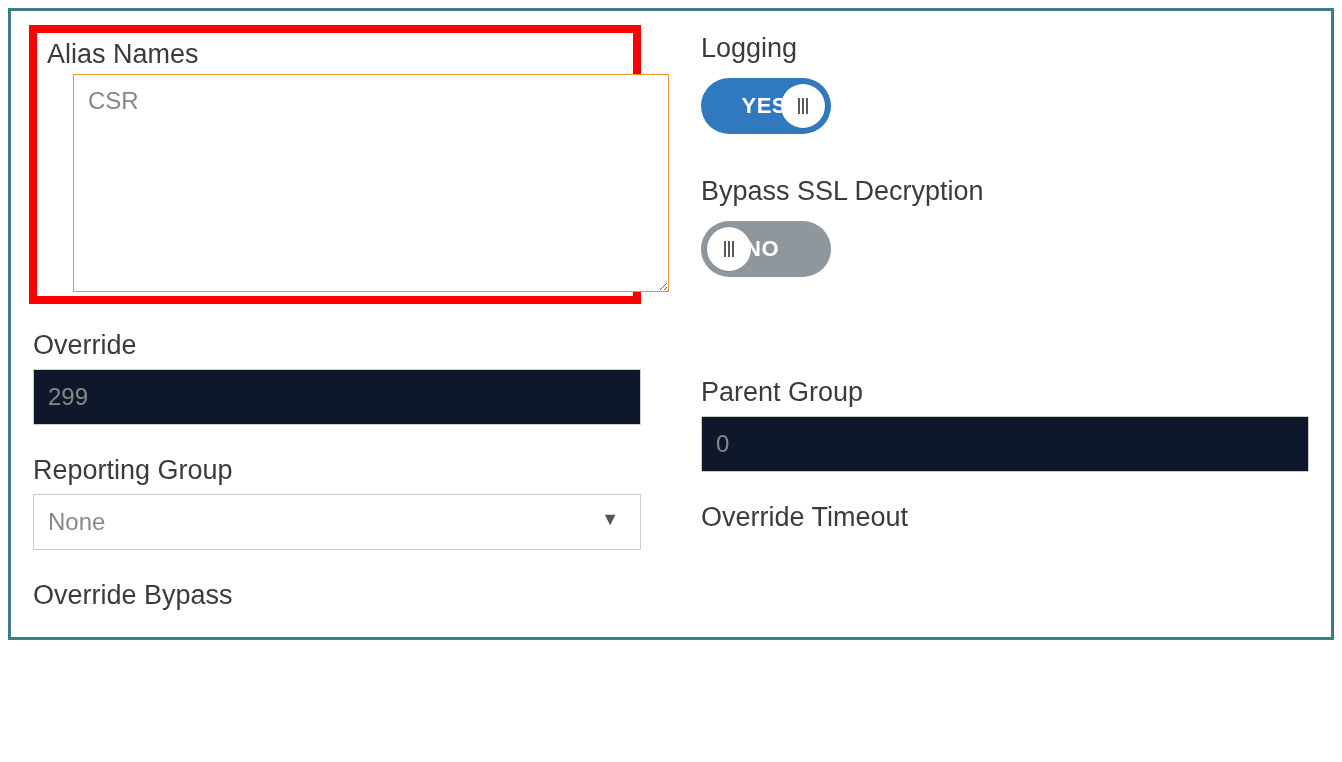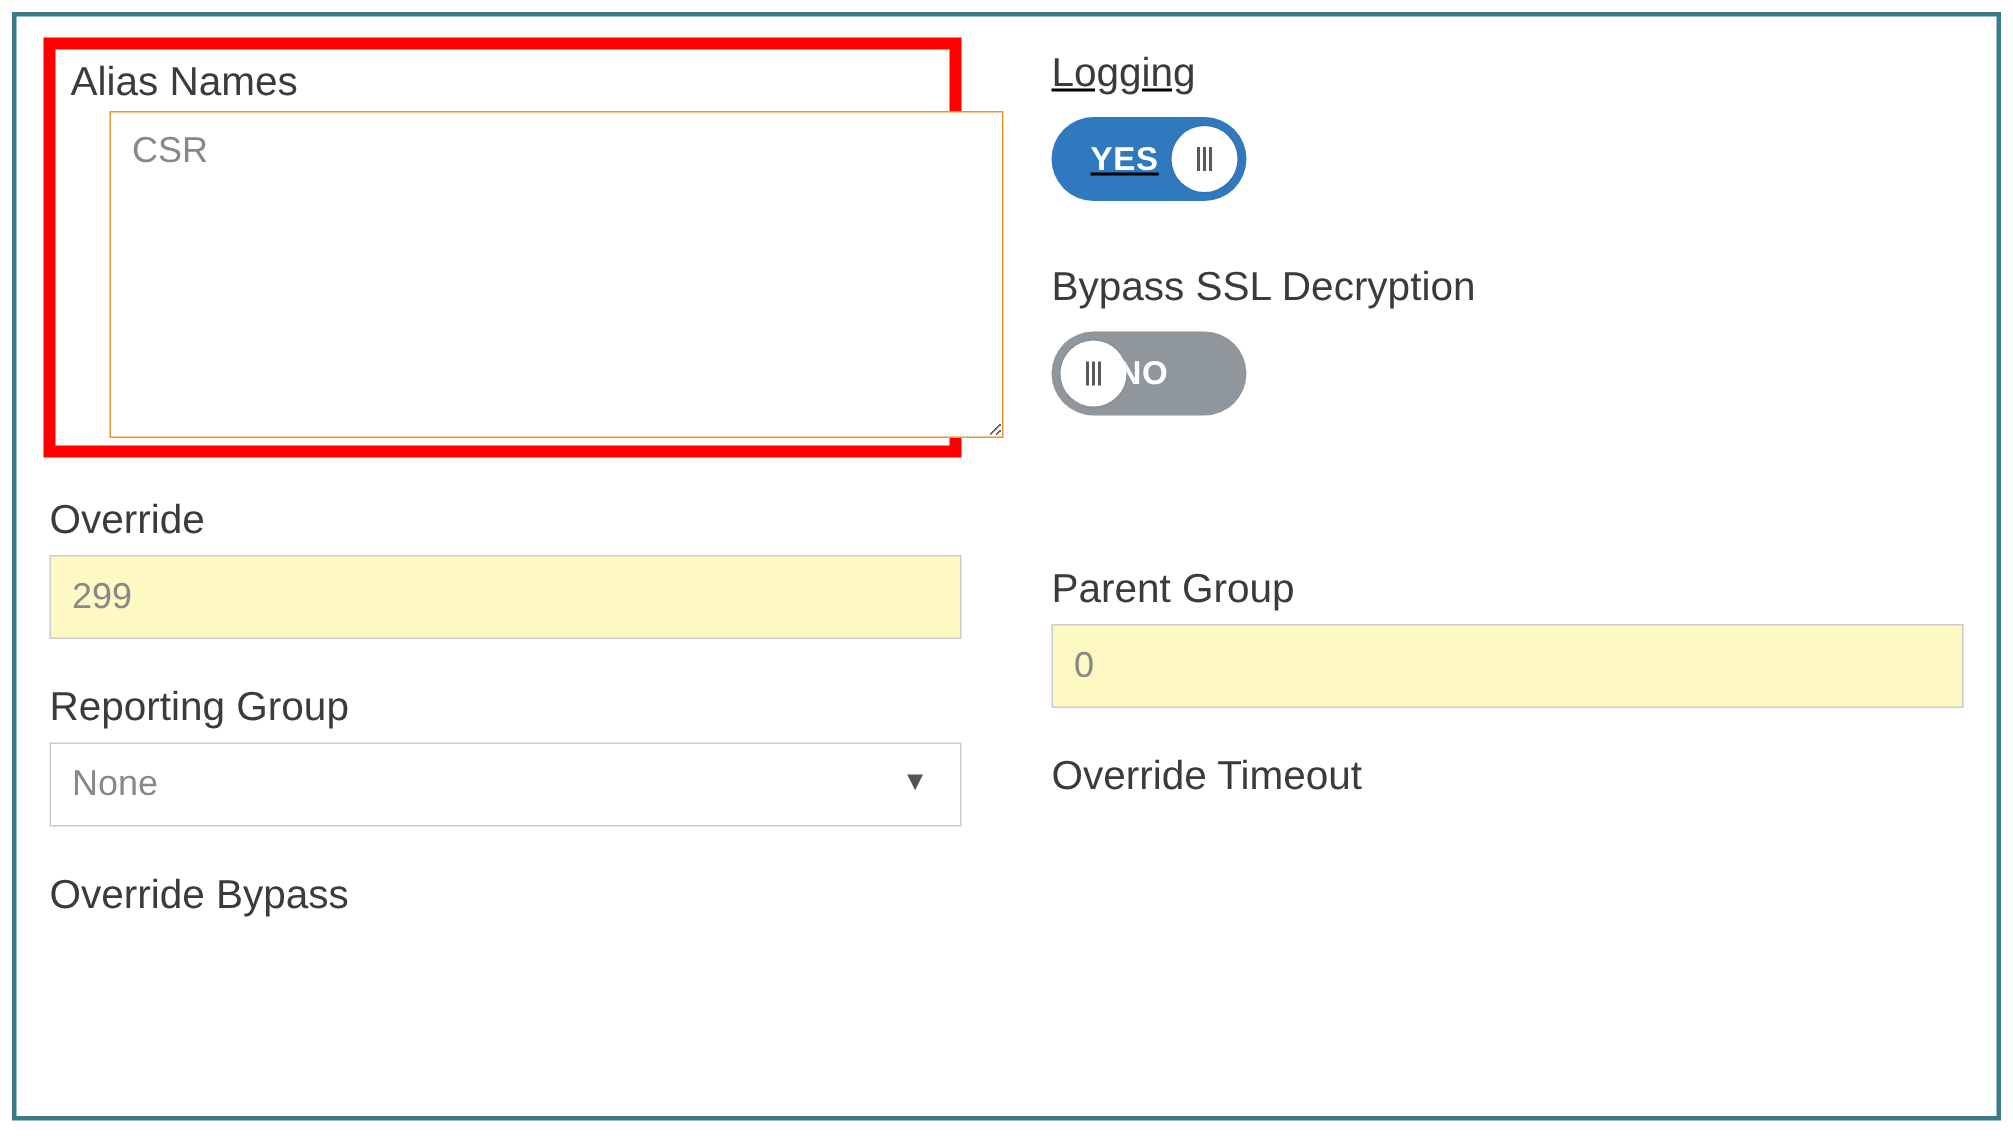--- a/index.html
+++ b/index.html
@@ -4,21 +4,21 @@
 <style>
 * { box-sizing: border-box; margin: 0; padding: 0; }
 body {
   font-family: "Helvetica Neue", Arial, sans-serif;
   background: #fff;
   padding: 8px;
 }
 .panel {
   border: 3px solid #3a7c8c;
   width: 1326px;
-  height: 739px;
+  height: 632px;
   padding: 18px 22px;
   position: relative;
   overflow: hidden;
   background: #fff;
 }
 .columns {
   display: flex;
   gap: 60px;
 }
 .col {
@@ -56,21 +56,21 @@
 }
 
 .text-input {
   width: 100%;
   height: 56px;
   border: 1px solid #ccc;
   font-size: 24px;
   color: #888;
   padding: 0 14px;
   font-family: inherit;
-  background: #fef9c3;
+  background: #0f172a;
 }
 
 .select-wrap { position: relative; width: 100%; }
 .select {
   width: 100%;
   height: 56px;
   border: 1px solid #ccc;
   font-size: 24px;
   color: #888;
   padding: 0 14px;
@@ -115,33 +115,33 @@
 .toggle-on .toggle-knob { right: 6px; }
 .toggle-off .toggle-knob { left: 6px; }
 .toggle-label {
   color: #fff;
   font-weight: 700;
   font-size: 22px;
   letter-spacing: 0.5px;
   width: 100%;
   text-align: center;
 }
-.toggle-on .toggle-label { padding-right: 44px; padding-left: 8px; text-align: left; margin-left: 18px;}
+.toggle-on .toggle-label { padding-right: 44px; padding-left: 8px; text-align: right; margin-left: 18px;}
 .toggle-off .toggle-label { padding-left: 44px; padding-right: 8px; text-align: left; margin-right: 18px;}
 .grip {
   display: flex;
   gap: 2px;
 }
 .grip span {
   width: 2px; height: 16px;
   background: #5a5a5a;
 }
 
 .right-col-top { padding-top: 4px; }
-.right-group-gap { margin-bottom: 42px; text-decoration: underline; }
+.right-group-gap { margin-bottom: 42px; }
 </style>
 </head>
 <body>
 
 <div class="panel">
   <div class="columns">
 
     <div class="col">
 
       <div class="highlight-box">

